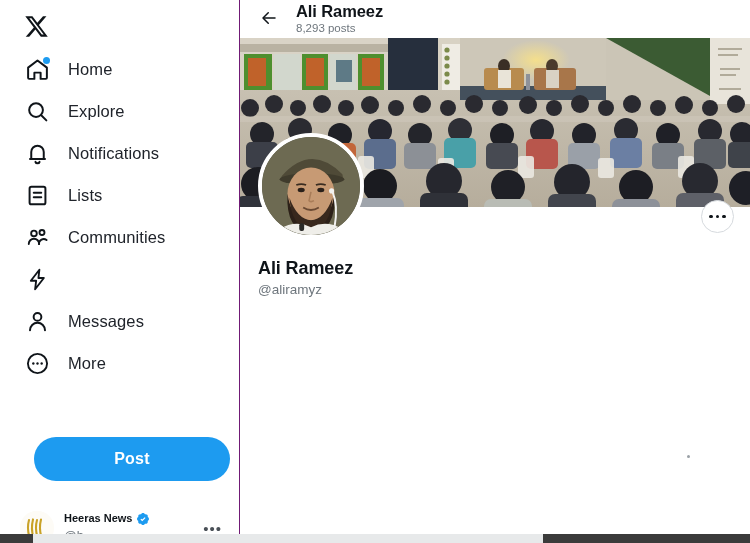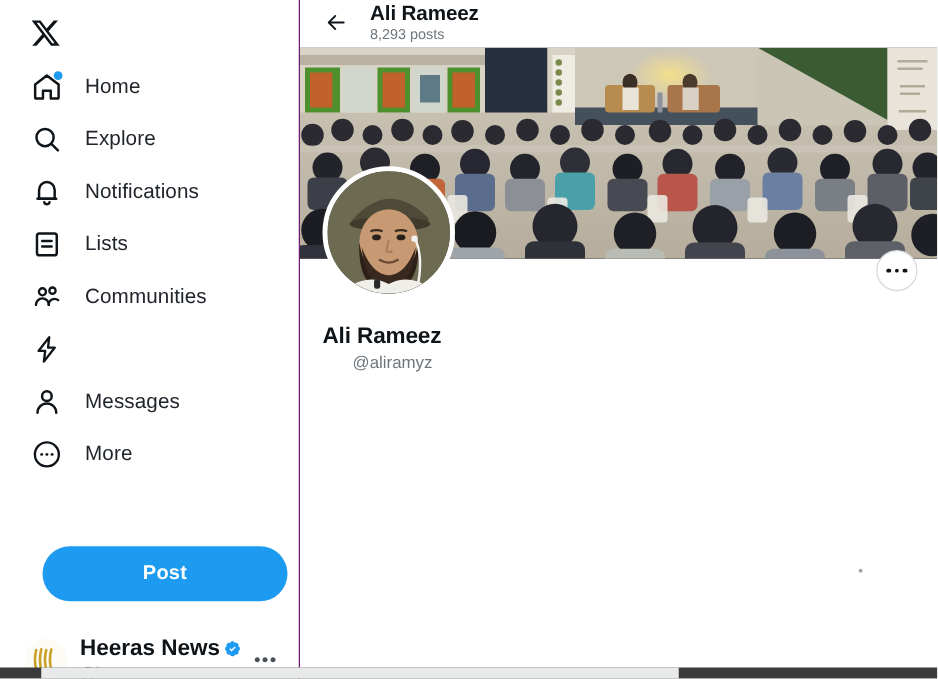--- a/index.html
+++ b/index.html
@@ -95,21 +95,21 @@
     width: 34px; height: 34px;
     flex: 0 0 34px;
     border-radius: 50%;
     background: #fdfbf6;
     display: flex; align-items: center; justify-content: center;
     overflow: hidden;
   }
   .account-avatar svg { width: 34px; height: 34px; }
   .account-text { min-width: 0; line-height: 1.15; }
   .account-name {
-    font-size: 18px;
+    font-size: 11px;
     font-weight: bold;
     color: #0f1419;
     display: flex; align-items: center; gap: 3px;
     white-space: nowrap;
   }
   .verified-badge {
     width: 14px; height: 14px;
     flex: 0 0 14px;
     display: inline-block;
   }
@@ -225,21 +225,20 @@
   .profile-name {
     font-size: 18px;
     font-weight: bold;
     color: #0f1419;
     letter-spacing: -0.1px;
   }
   .profile-handle {
     font-size: 13.5px;
     color: #6e767d;
     margin-top: 2px;
-    margin-left: 24px;
   }
 
   
   .blocked-block {
     position: absolute;
     left: 100px; top: 398px;
     width: 290px;
   }
   .blocked-title {
     font-size: 25px;

